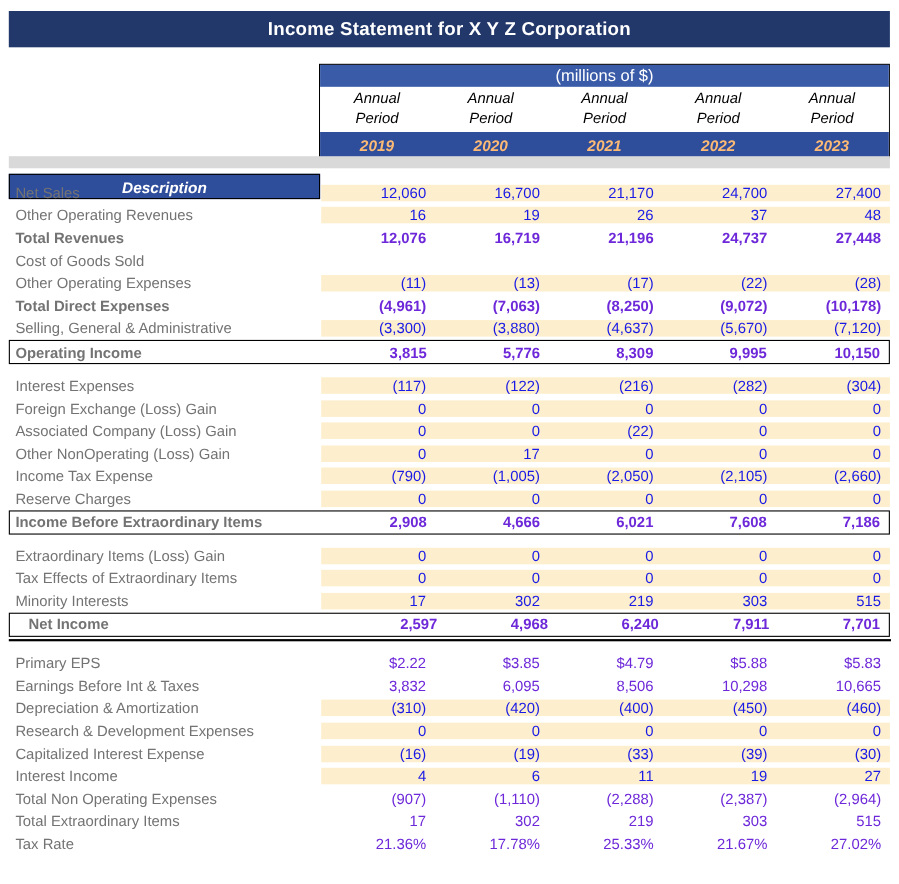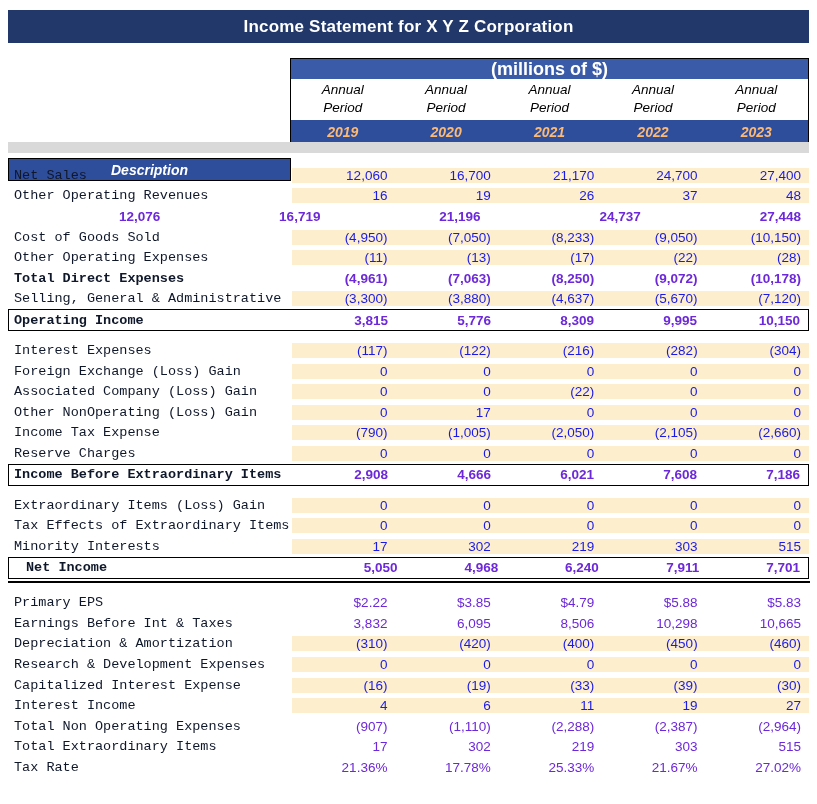--- a/index.html
+++ b/index.html
@@ -45,22 +45,22 @@
     top: 58px;
     width: 519px;
     border: 1.5px solid #000000;
     box-sizing: border-box;
     background: #ffffff;
   }
   .hdr-millions {
     height: 20px;
     background: #3a5ba8;
     color: #ffffff;
-    font-size: 18px;
-    font-weight: bold;
+    font-size: 15px;
+    font-weight: normal;
     display: flex;
     align-items: center;
     justify-content: center;
   }
   .hdr-periods {
     display: flex;
     background: #ffffff;
   }
   .hdr-periods .pcell {
     flex: 1 1 0;
@@ -126,25 +126,24 @@
   .row {
     display: flex;
     height: 20.6px;
     align-items: center;
     box-sizing: border-box;
   }
   .label {
     width: 284px;
     flex: 0 0 284px;
     font-size: 13.5px;
-    color: #0f172a;
+    color: #737373;
     padding-left: 6px;
     box-sizing: border-box;
     white-space: nowrap;
-    font-family: Liberation Mono, monospace;
   }
   .cells {
     display: flex;
     flex: 1 1 auto;
   }
   .cell {
     flex: 1 1 0;
     text-align: right;
     font-size: 13.5px;
     padding-right: 8px;
@@ -246,37 +245,31 @@
         <div class="label">Other Operating Revenues</div>
         <div class="cells">
           <div class="cell">16</div>
           <div class="cell">19</div>
           <div class="cell">26</div>
           <div class="cell">37</div>
           <div class="cell">48</div>
         </div>
       </div>
       <div class="row plain bold">
+        <div class="label">Total Revenues</div>
         <div class="cells">
           <div class="cell">12,076</div>
           <div class="cell">16,719</div>
           <div class="cell">21,196</div>
           <div class="cell">24,737</div>
           <div class="cell">27,448</div>
         </div>
       </div>
       <div class="row shaded">
         <div class="label">Cost of Goods Sold</div>
-        <div class="cells">
-          <div class="cell">(4,950)</div>
-          <div class="cell">(7,050)</div>
-          <div class="cell">(8,233)</div>
-          <div class="cell">(9,050)</div>
-          <div class="cell">(10,150)</div>
-        </div>
       </div>
       <div class="row shaded">
         <div class="label">Other Operating Expenses</div>
         <div class="cells">
           <div class="cell">(11)</div>
           <div class="cell">(13)</div>
           <div class="cell">(17)</div>
           <div class="cell">(22)</div>
           <div class="cell">(28)</div>
         </div>
@@ -409,21 +402,21 @@
           <div class="cell">17</div>
           <div class="cell">302</div>
           <div class="cell">219</div>
           <div class="cell">303</div>
           <div class="cell">515</div>
         </div>
       </div>
       <div class="row plain bold dbl">
         <div class="label">Net Income</div>
         <div class="cells">
-          <div class="cell">5,050</div>
+          <div class="cell">2,597</div>
           <div class="cell">4,968</div>
           <div class="cell">6,240</div>
           <div class="cell">7,911</div>
           <div class="cell">7,701</div>
         </div>
       </div>
       <div class="gap"></div>
       <div class="row plain">
         <div class="label">Primary EPS</div>
         <div class="cells">

